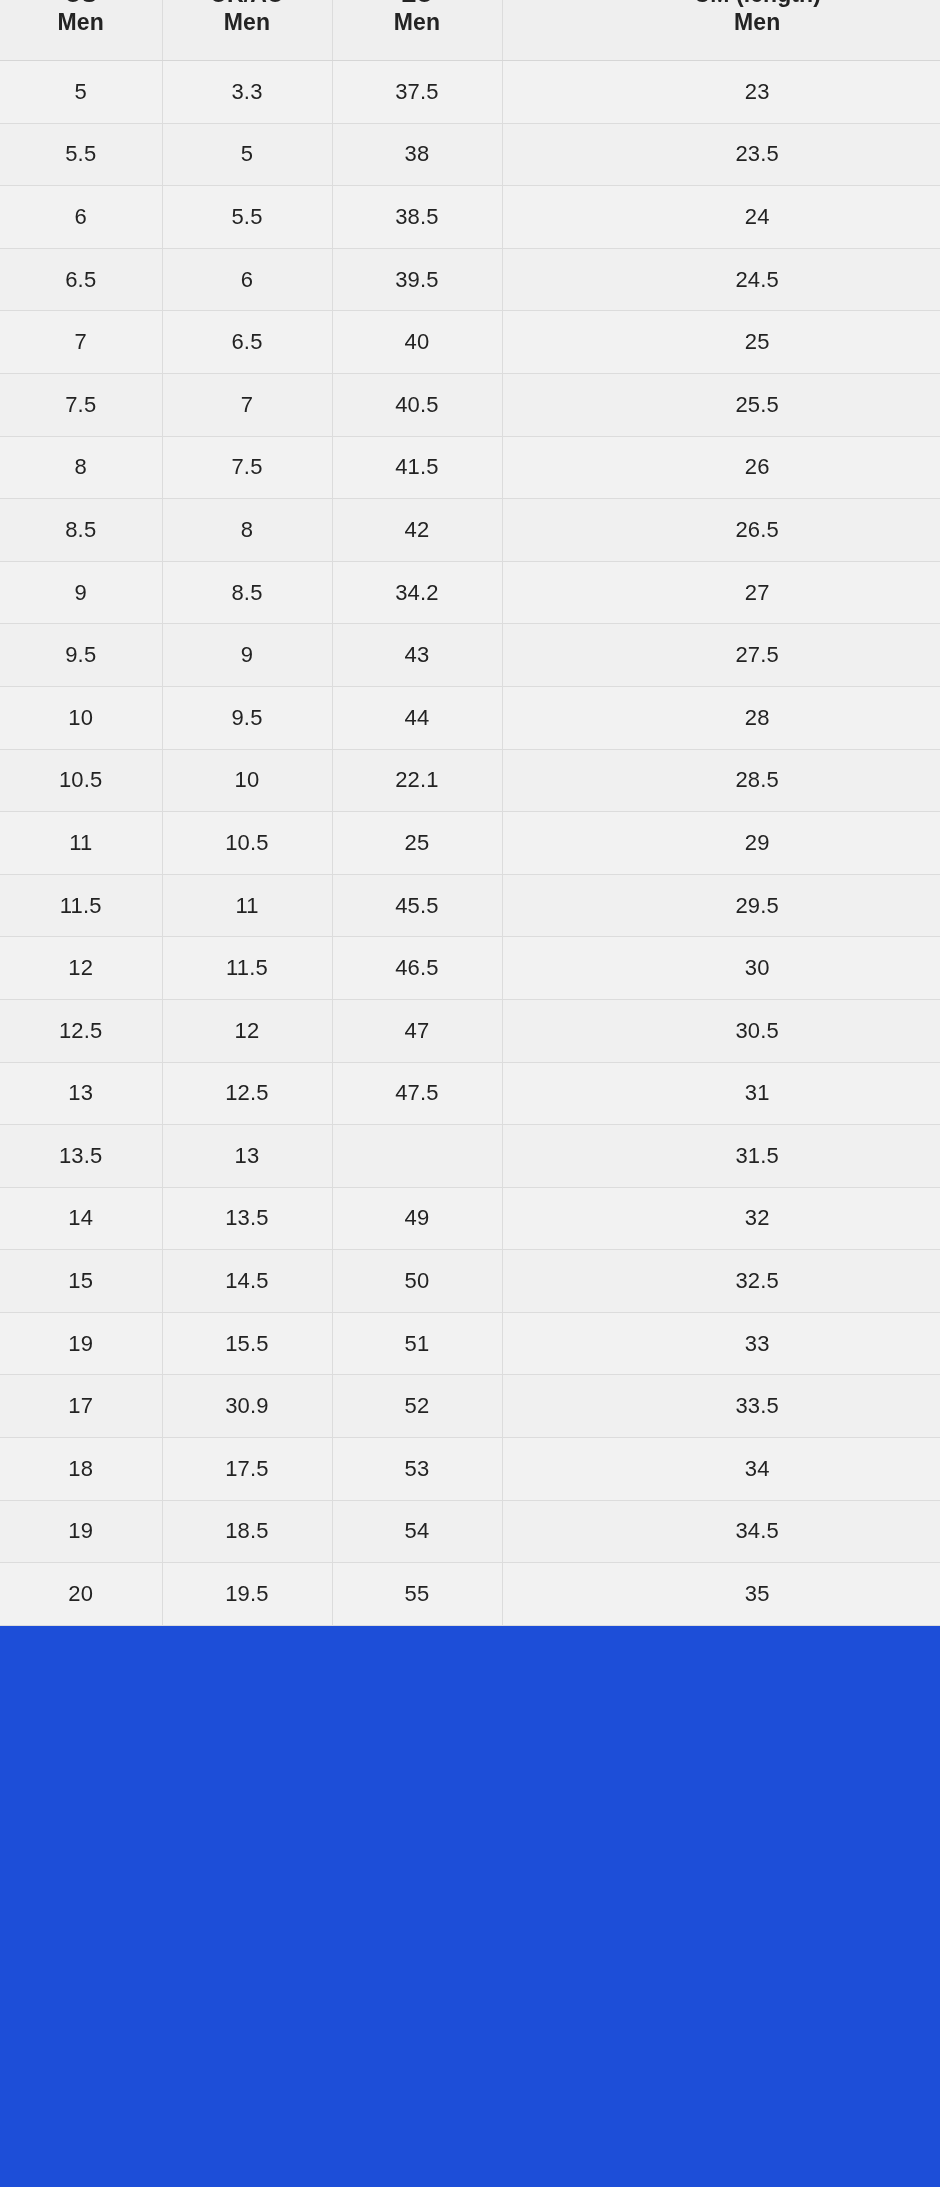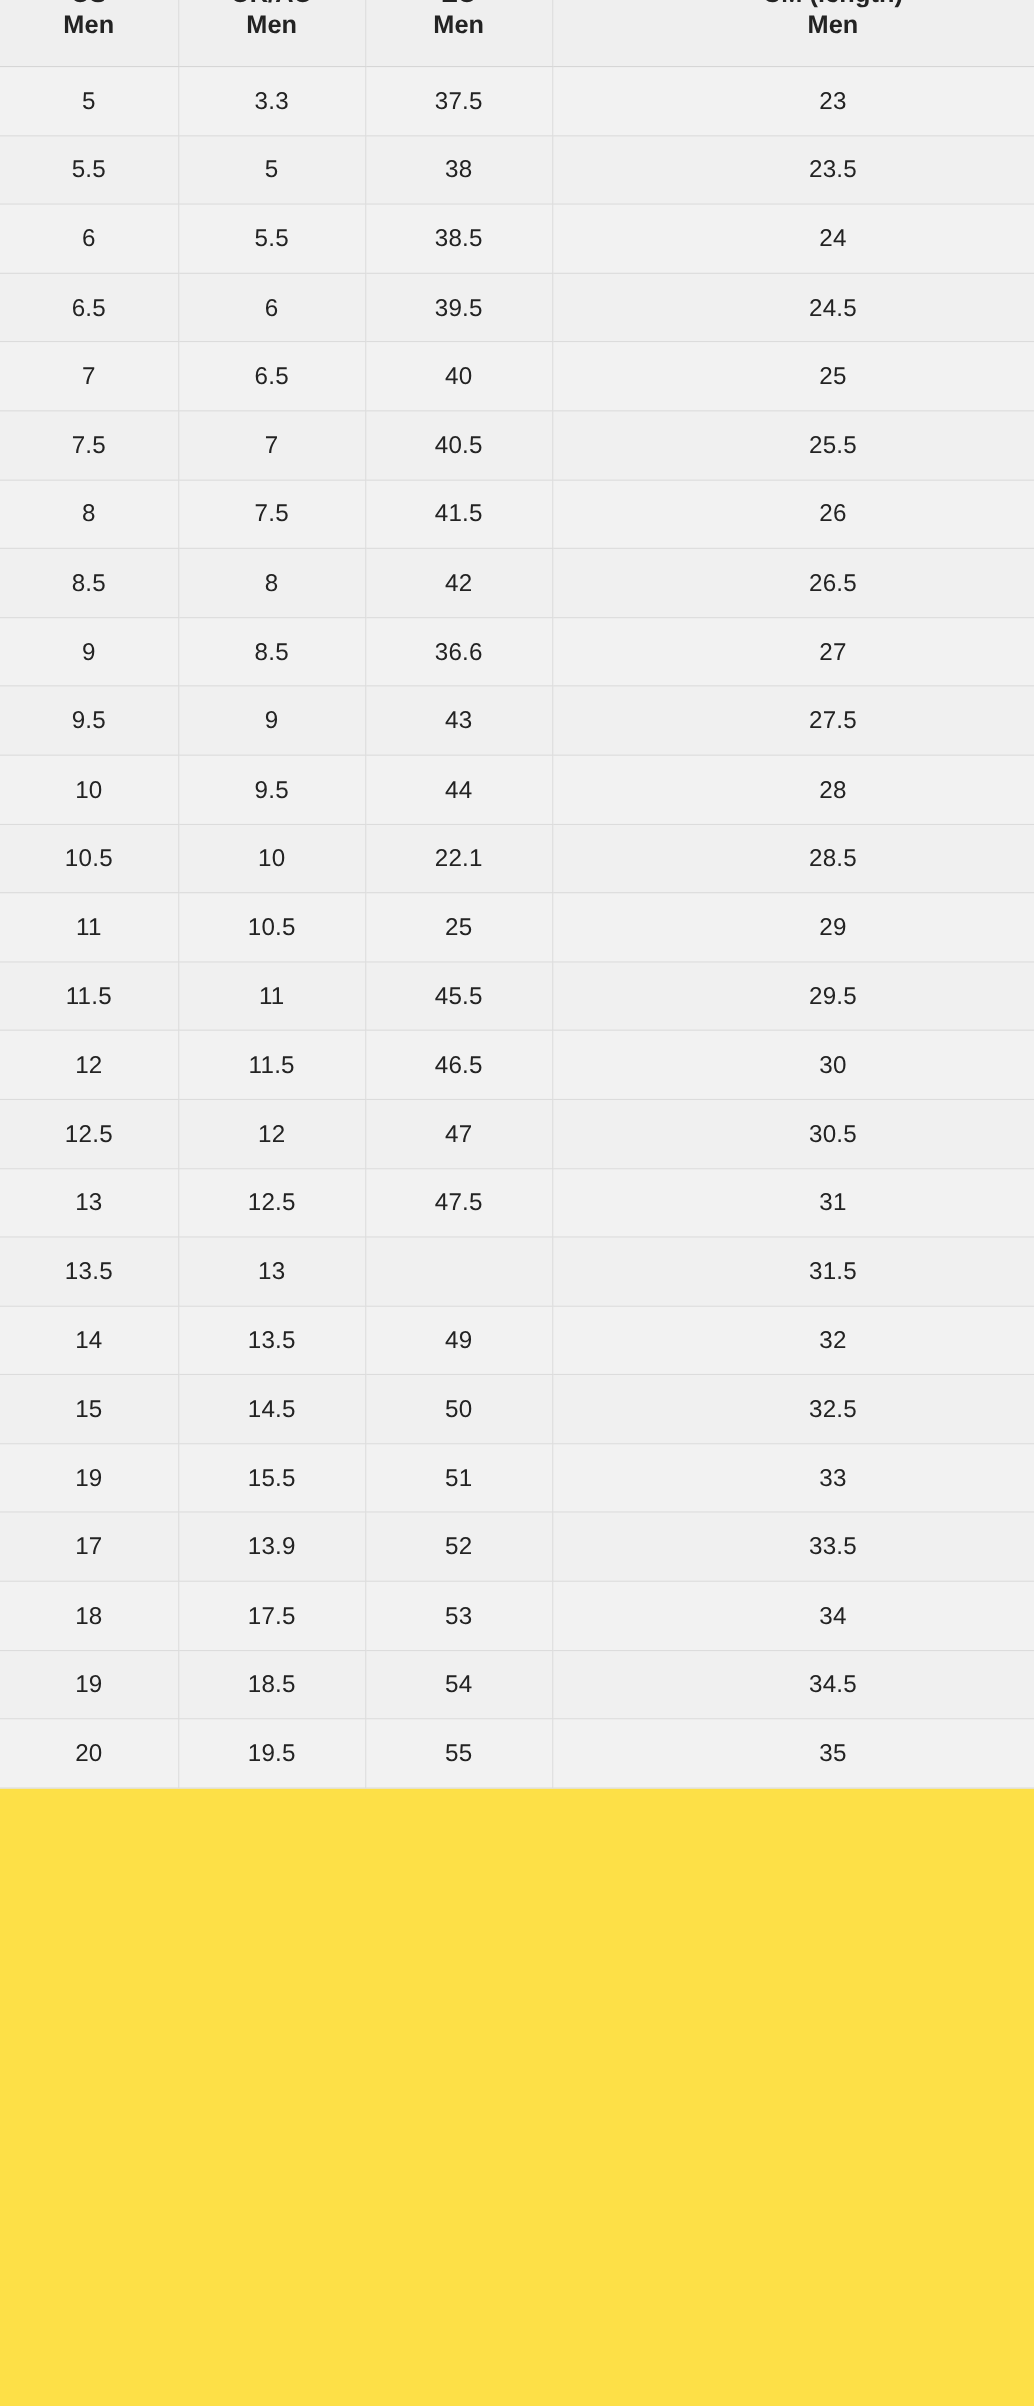--- a/index.html
+++ b/index.html
@@ -12,21 +12,21 @@
     height: 2187px;
     font-family: "Liberation Sans", sans-serif;
     overflow: hidden;
   }
 
   #size-chart-viewport {
     position: relative;
     width: 940px;
     height: 2187px;
     overflow: hidden;
-    background: #fde047;
+    background: #1d4ed8;
   }
 
   
   #size-chart-table {
     position: absolute;
     left: 0;
     top: -44px;          
     width: 1012px;       
     border-collapse: collapse;
     table-layout: fixed;
@@ -177,21 +177,21 @@
         </tr>
         <tr>
           <td>8.5</td>
           <td>8</td>
           <td>42</td>
           <td>26.5</td>
         </tr>
         <tr>
           <td>9</td>
           <td>8.5</td>
-          <td>36.6</td>
+          <td>34.2</td>
           <td>27</td>
         </tr>
         <tr>
           <td>9.5</td>
           <td>9</td>
           <td>43</td>
           <td>27.5</td>
         </tr>
         <tr>
           <td>10</td>
@@ -254,21 +254,21 @@
           <td>32.5</td>
         </tr>
         <tr>
           <td>19</td>
           <td>15.5</td>
           <td>51</td>
           <td>33</td>
         </tr>
         <tr>
           <td>17</td>
-          <td>13.9</td>
+          <td>30.9</td>
           <td>52</td>
           <td>33.5</td>
         </tr>
         <tr>
           <td>18</td>
           <td>17.5</td>
           <td>53</td>
           <td>34</td>
         </tr>
         <tr>

